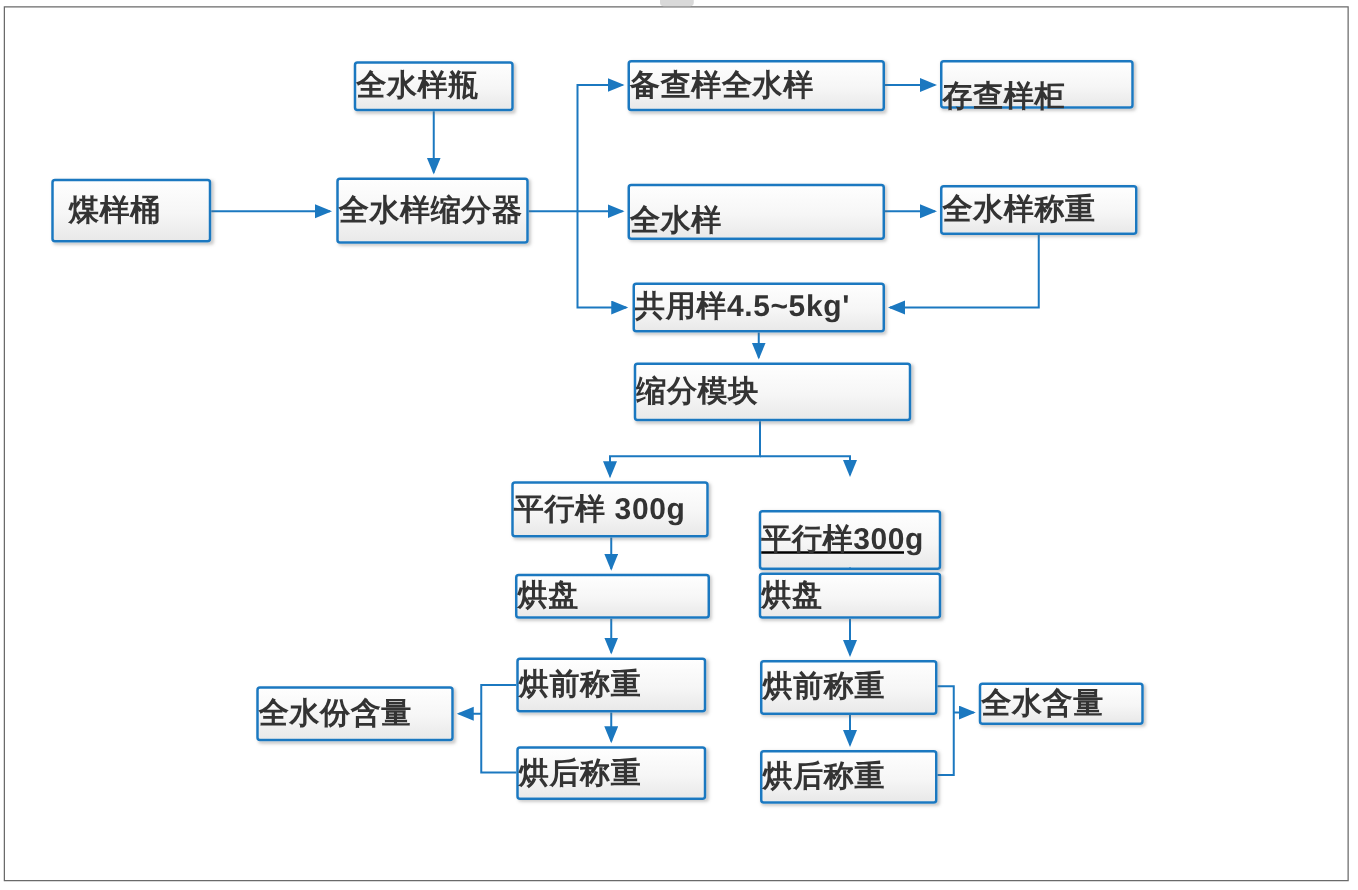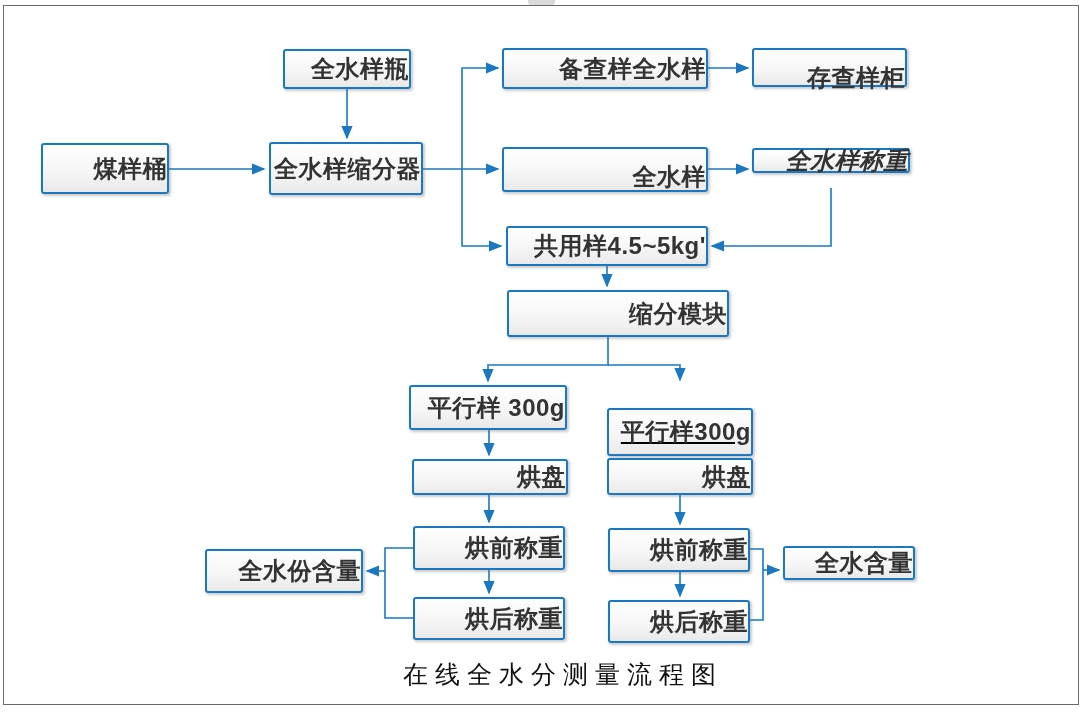--- a/index.html
+++ b/index.html
@@ -44,21 +44,21 @@
   }
   .flow-node {
     position: absolute;
     box-sizing: border-box;
     border: 2px solid #1b78c0;
     border-radius: 3px;
     background: linear-gradient(180deg, #fefefe 0%, #f6f6f6 55%, #e9e9e9 100%);
     box-shadow: 1.5px 1.5px 2.5px rgba(110,110,110,0.35);
     display: flex;
     align-items: center;
-    justify-content: flex-end;
+    justify-content: flex-start;
   }
   .flow-node .node-label {
     font-weight: 700;
     font-size: 24px;
     color: #333333;
     white-space: pre;
     line-height: 1;
     letter-spacing: 0.5px;
   }
   #caption {
@@ -125,21 +125,21 @@
       </div>
       <div class="flow-node" style="left: 502px; top: 48px; width: 206px; height: 41px; border-color: rgb(27, 120, 192);">
         <span class="node-label" style="color: rgb(51, 51, 51);">备查样全水样</span>
       </div>
       <div class="flow-node" style="left: 752px; top: 48px; width: 155px; height: 39px; border-color: rgb(27, 120, 192);">
         <span class="node-label" style="color: rgb(51, 51, 51); margin-top: 20px;">存查样柜</span>
       </div>
       <div class="flow-node" style="left: 502px; top: 147px; width: 206px; height: 45px; border-color: rgb(27, 120, 192);">
         <span class="node-label" style="color: rgb(51, 51, 51); margin-top: 14px;">全水样</span>
       </div>
-      <div class="flow-node" style="left: 752px; top: 148px; width: 158px; height: 25px; border-color: rgb(27, 120, 192); font-style: italic;">
+      <div class="flow-node" style="left: 752px; top: 148px; width: 158px; height: 40px; border-color: rgb(27, 120, 192);">
         <span class="node-label" style="color: rgb(51, 51, 51);">全水样称重</span>
       </div>
       <div class="flow-node" style="left: 506px; top: 226px; width: 202px; height: 40px; border-color: rgb(27, 120, 192);">
         <span class="node-label" style="color: rgb(51, 51, 51);">共用样4.5~5kg'</span>
       </div>
       <div class="flow-node" style="left: 507px; top: 290px; width: 222px; height: 47px; border-color: rgb(27, 120, 192);">
         <span class="node-label" style="color: rgb(51, 51, 51);">缩分模块</span>
       </div>
       <div class="flow-node" style="left: 409px; top: 385px; width: 158px; height: 45px; border-color: rgb(27, 120, 192);">
         <span class="node-label" style="color: rgb(51, 51, 51);">平行样 300g</span>
@@ -166,14 +166,13 @@
         <span class="node-label" style="color: rgb(51, 51, 51);">烘后称重</span>
       </div>
       <div class="flow-node" style="left: 608px; top: 600px; width: 142px; height: 43px; border-color: rgb(27, 120, 192);">
         <span class="node-label" style="color: rgb(51, 51, 51);">烘后称重</span>
       </div>
       <div class="flow-node" style="left: 783px; top: 546px; width: 132px; height: 34px; border-color: rgb(27, 120, 192);">
         <span class="node-label" style="color: rgb(51, 51, 51);">全水含量</span>
       </div>
     </div>
 
-  <div id="caption">在线全水分测量流程图</div>
 </div>
 
 </body></html>

